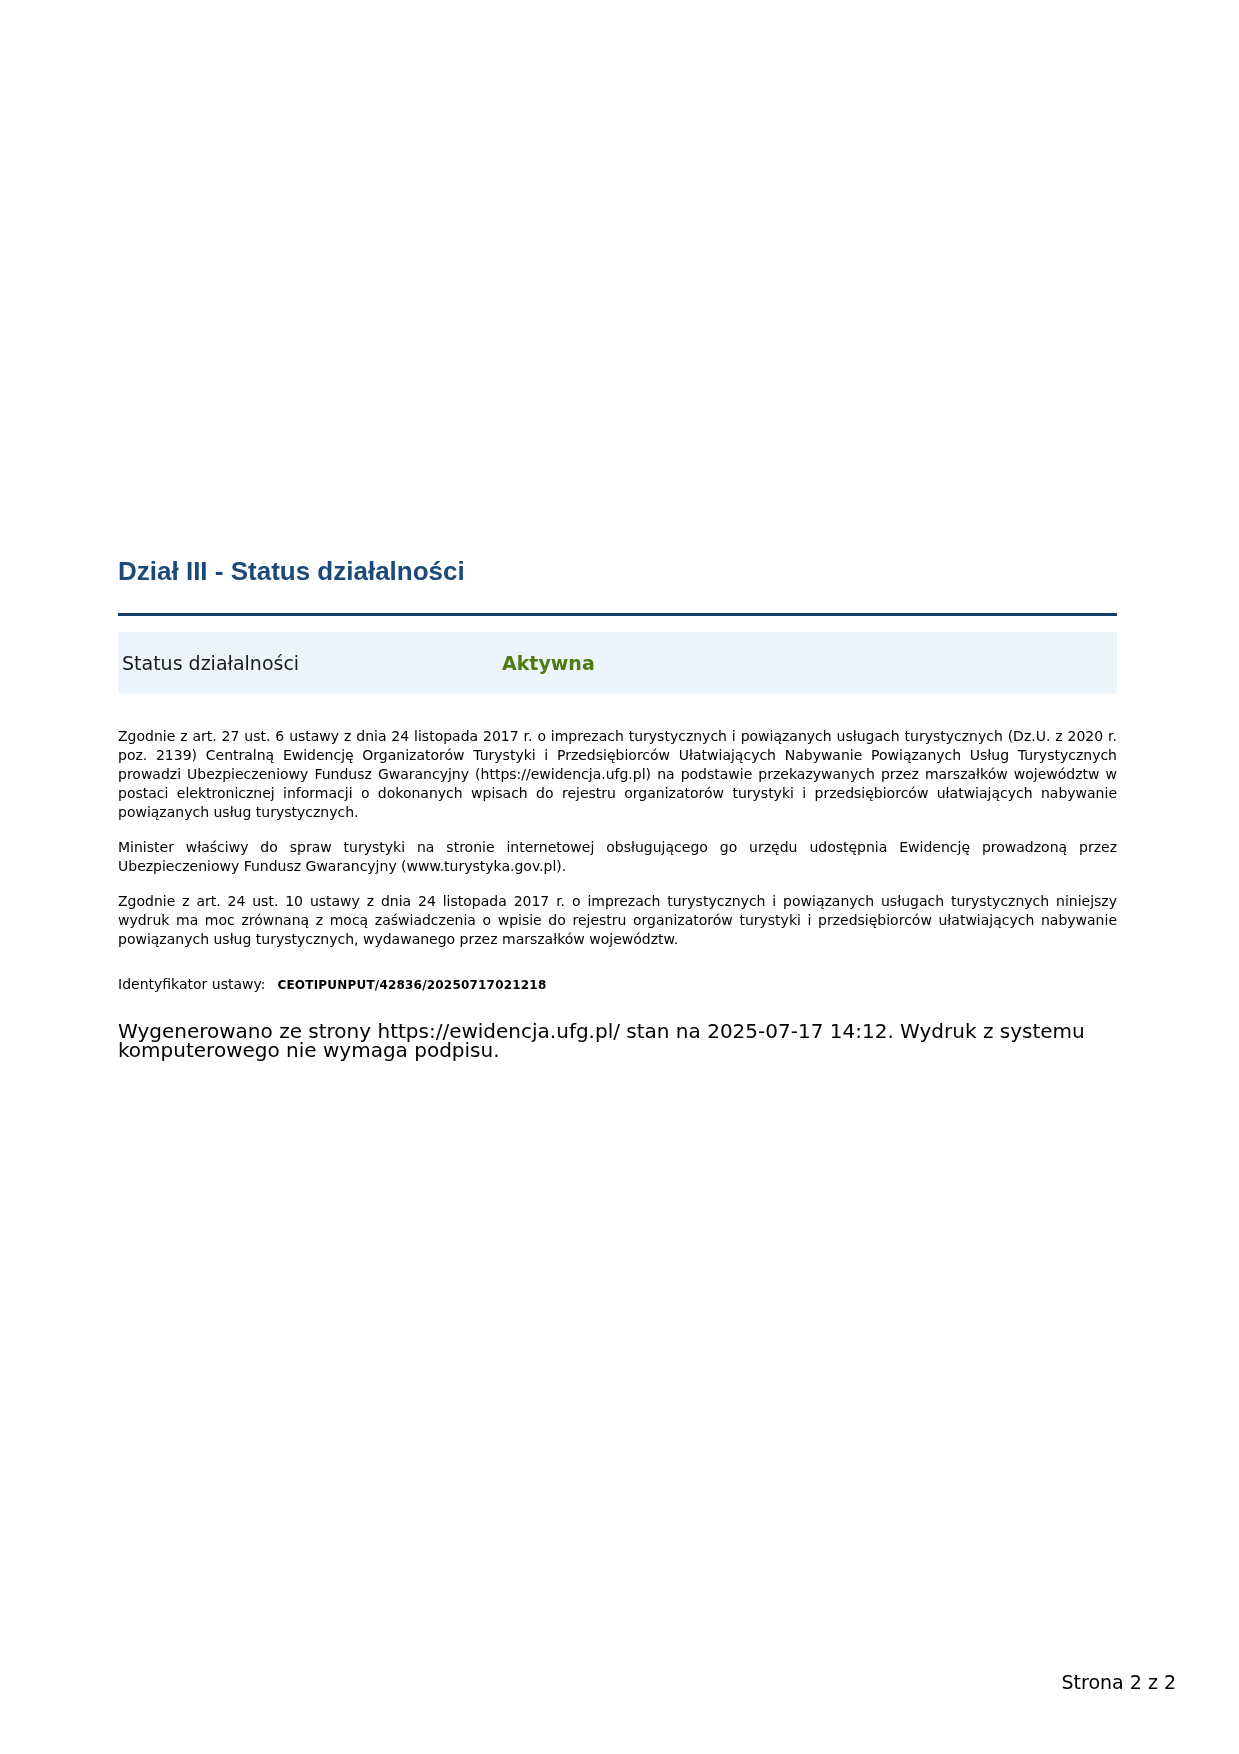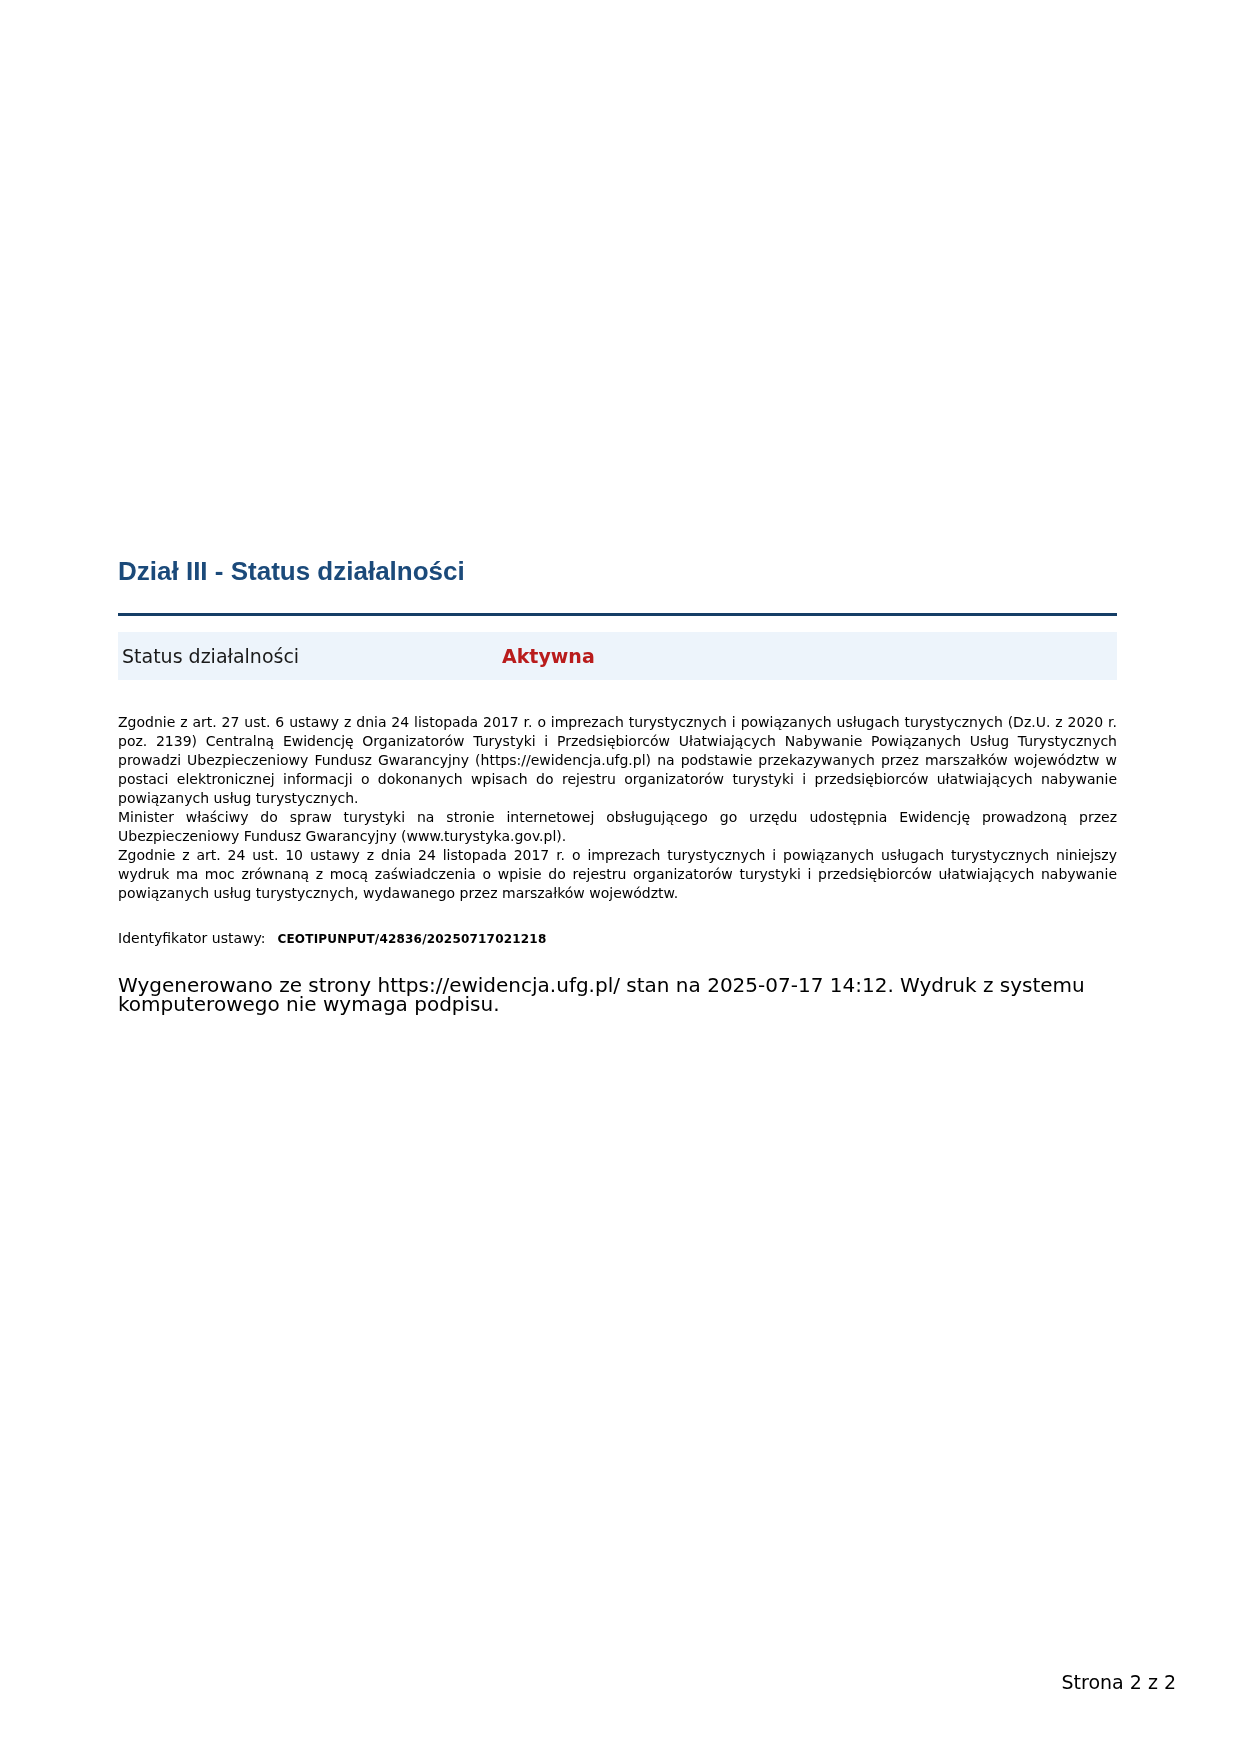--- a/index.html
+++ b/index.html
@@ -28,40 +28,41 @@
   }
   .heading-rule {
     margin-top: 26px;
     border: 0;
     border-top: 3px solid #153e66;
     width: 100%;
   }
   .status-row {
     margin-top: 16px;
     background: #edf4fb;
-    height: 48px;
+    height: 62px;
     display: flex;
     align-items: center;
     padding-left: 4px;
   }
   .status-label {
     font-size: 19px;
     color: #1a1a1a;
     width: 380px;
     flex: 0 0 auto;
   }
   .status-value {
     font-size: 19px;
     font-weight: 700;
-    color: #b91c1c;
+    color: #4d7c0f;
   }
   .body-par {
     font-size: 14px;
     line-height: 19px;
     text-align: justify;
+    margin-top: 16px;
     color: #000000;
   }
   .body-par.first {
     margin-top: 33px;
   }
   .id-line {
     margin-top: 26px;
     font-size: 14px;
     line-height: 19px;
   }

